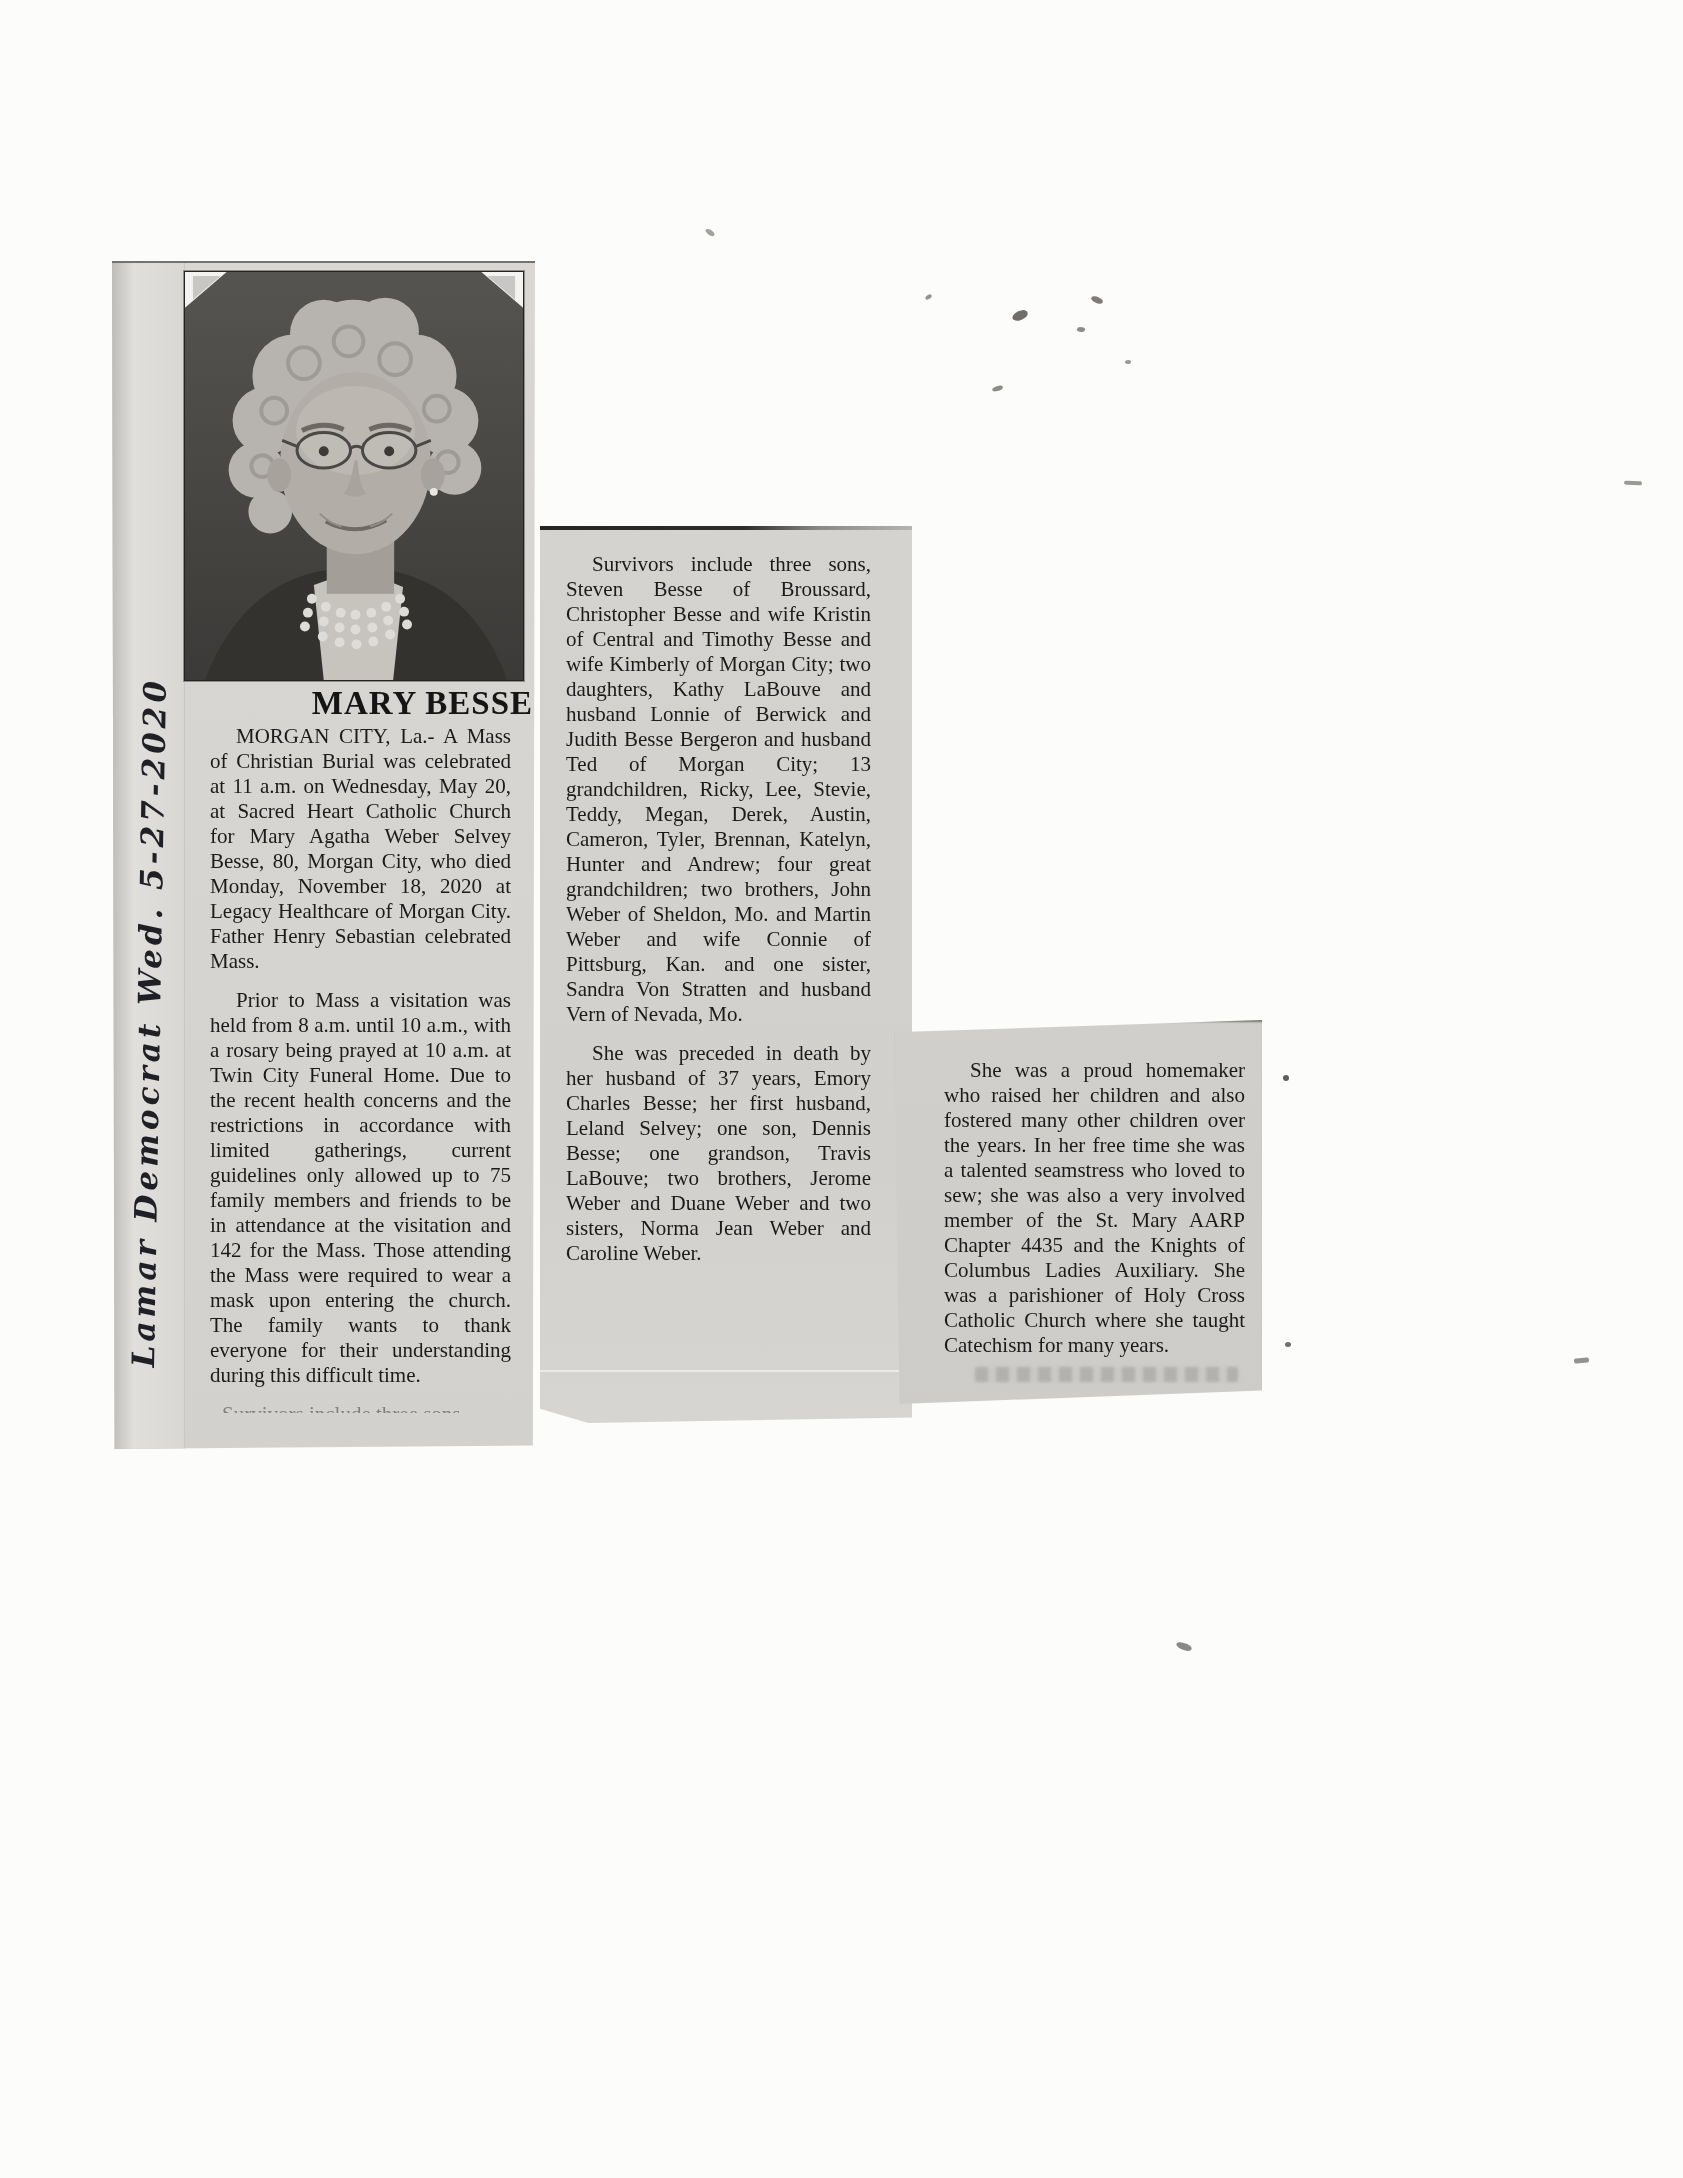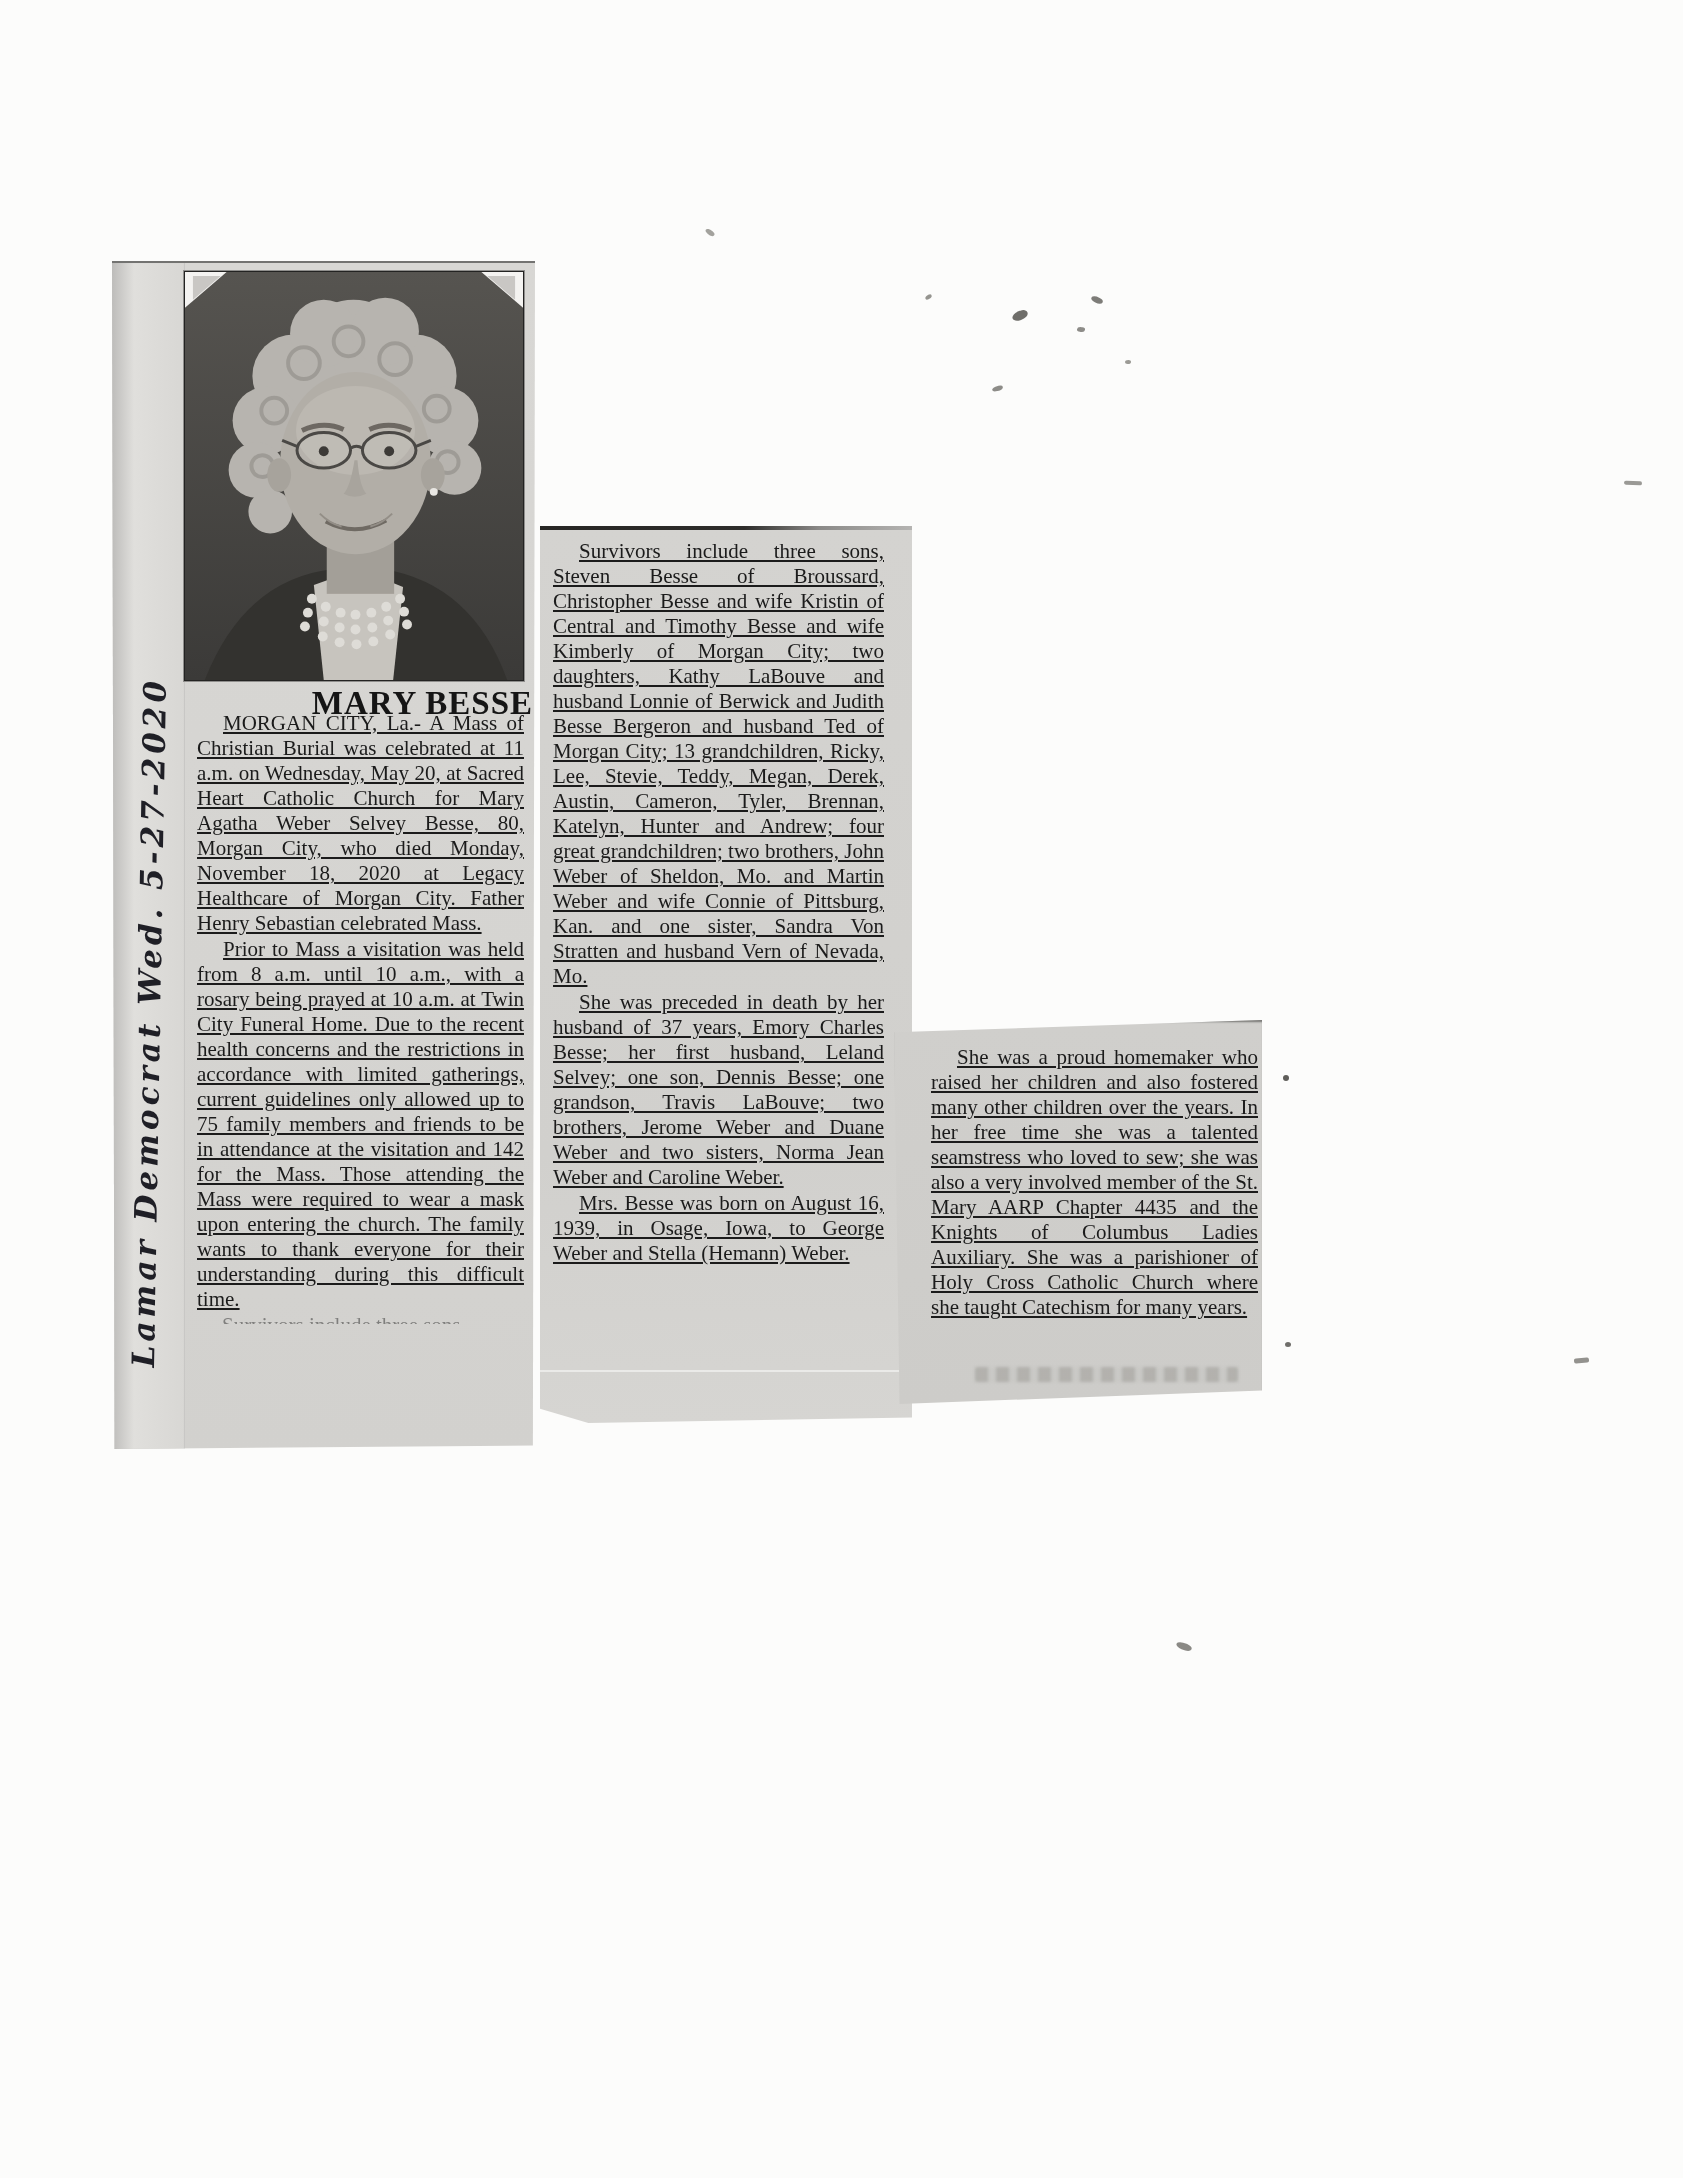--- a/index.html
+++ b/index.html
@@ -53,21 +53,21 @@
   .headline{
     position:absolute;left:73px;top:422px;width:348px;
     margin:0;text-align:right;
     font-size:33px;font-weight:700;letter-spacing:1px;color:#151515;
   }
   .obit-col{
     position:absolute;
     font-size:21px;line-height:25px;color:#1b1b1b;
     text-align:justify;
   }
-  .obit-col p{margin:1px;text-indent:26px;text-decoration:underline;}
+  .obit-col p{margin:14px;text-indent:26px;}
   .col1{left:84px;top:447px;width:329px;}
   .cutoff-line{
     height:11px;overflow:hidden;opacity:.45;
     text-indent:26px;filter:blur(0.4px);
   }
   .clip-mid{
     left:540px;top:526px;width:372px;height:897px;
     background:linear-gradient(180deg,#d4d3d0 0%,#d1d0cd 70%,#d6d5d2 100%);
     clip-path:polygon(0 0,100% 0,100% 99.4%,13% 100%,0 98.4%);
   }
@@ -223,21 +223,20 @@
       <p>Prior to Mass a visitation was held from 8 a.m. until 10 a.m., with a rosary being prayed at 10 a.m. at Twin City Funeral Home. Due to the recent health concerns and the restrictions in accordance with limited gatherings, current guidelines only allowed up to 75 family members and friends to be in attendance at the visitation and 142 for the Mass. Those attending the Mass were required to wear a mask upon entering the church. The family wants to thank everyone for their understanding during this difficult time.</p>
       <div class="cutoff-line">Survivors include three sons,</div>
     </div>
   </div>
 
   <div class="clip clip-mid">
     <div class="mid-topline"></div>
     <div class="obit-col col2">
       <p>Survivors include three sons, Steven Besse of Broussard, Christopher Besse and wife Kristin of Central and Timothy Besse and wife Kimberly of Morgan City; two daughters, Kathy LaBouve and husband Lonnie of Berwick and Judith Besse Bergeron and husband Ted of Morgan City; 13 grandchildren, Ricky, Lee, Stevie, Teddy, Megan, Derek, Austin, Cameron, Tyler, Brennan, Katelyn, Hunter and Andrew; four great grandchildren; two brothers, John Weber of Sheldon, Mo. and Martin Weber and wife Connie of Pittsburg, Kan. and one sister, Sandra Von Stratten and husband Vern of Nevada, Mo.</p>
       <p>She was preceded in death by her husband of 37 years, Emory Charles Besse; her first husband, Leland Selvey; one son, Dennis Besse; one grandson, Travis LaBouve; two brothers, Jerome Weber and Duane Weber and two sisters, Norma Jean Weber and Caroline Weber.</p>
-      <p>Mrs. Besse was born on August 16, 1939, in Osage, Iowa, to George Weber and Stella (Hemann) Weber.</p>
     </div>
     <div class="mid-crease"></div>
   </div>
 
   <div class="clip clip-right">
     <div class="obit-col col3">
       <p>She was a proud homemaker who raised her children and also fostered many other children over the years. In her free time she was a talented seamstress who loved to sew; she was also a very involved member of the St. Mary AARP Chapter 4435 and the Knights of Columbus Ladies Auxiliary. She was a parishioner of Holy Cross Catholic Church where she taught Catechism for many years.</p>
     </div>
     <div class="ghost-smudge"></div>
   </div>

